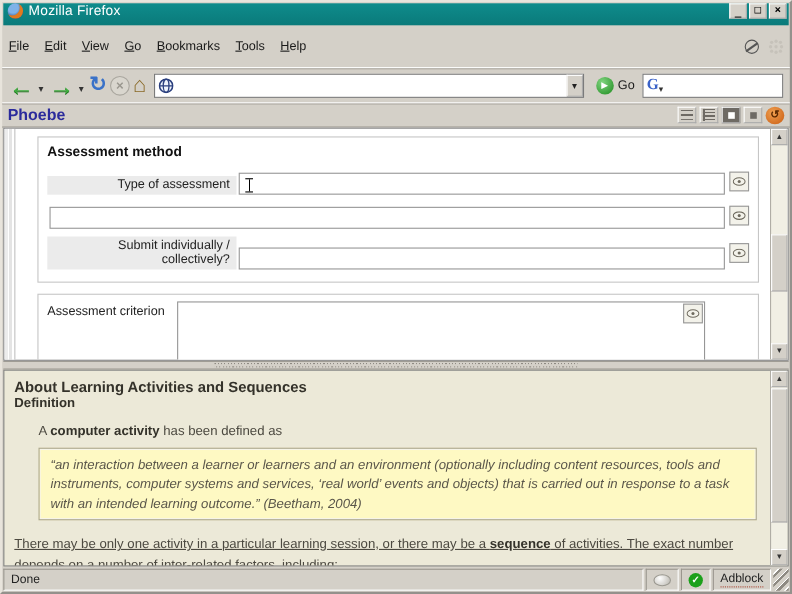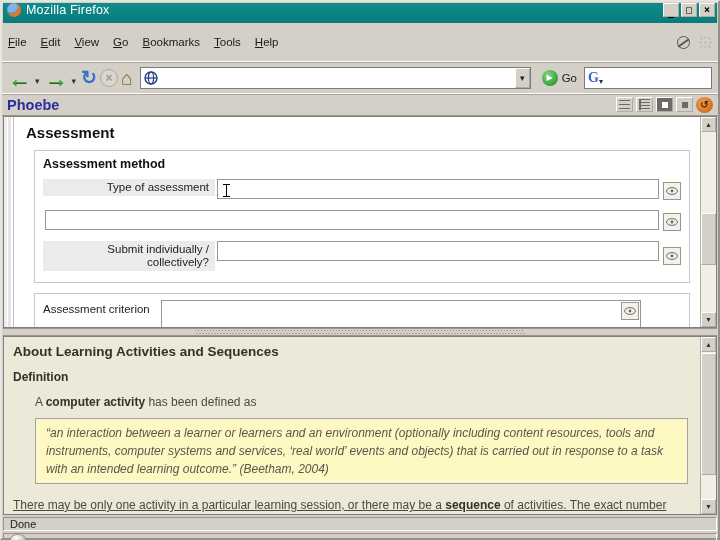--- a/index.html
+++ b/index.html
@@ -90,21 +90,21 @@
 
   
   .toppane { height:212px; background:#fff; border:1px solid #808080;
              margin:0 1px; display:flex; overflow:hidden; position:relative; }
   .gutter { width:10px; flex:0 0 auto; border-right:1px solid #c0c0c0;
      background:linear-gradient(90deg,#ececec 0 3px,#fff 3px 4px,#e4e4e4 4px 7px,#fff 7px 10px); }
   .formarea { flex:1; padding:7px 10px 0 12px; overflow:hidden; }
   .form-h1 { font-size:15px; font-weight:bold; color:#111; margin-bottom:9px; }
   .boxA { border:1px solid #c6c6c6; padding:6px 8px 4px; margin-left:8px; }
   .box-title { font-size:12.5px; font-weight:bold; color:#111; margin-bottom:8px; }
-  .frow { display:flex; align-items:flex-start; margin:7px 0; min-height:24px; }
+  .frow { display:flex; align-items:flex-end; margin:7px 0; min-height:24px; }
   .flabel { width:172px; background:#ebebeb; display:flex; align-items:center;
             justify-content:flex-end; text-align:right; padding:2px 6px 2px 2px;
             font-size:11.5px; color:#222; line-height:1.15; flex:0 0 auto; }
   .input-wrap { flex:1; border:1px solid #969696; background:#fff; margin-left:2px;
                 position:relative; }
   .input-wrap input { width:100%; height:100%; border:none; outline:none;
                 font-size:12px; padding:0 4px; background:transparent; }
   .ibeam { position:absolute; left:5px; top:4px; width:7px; height:13px;
            border-top:1px solid #000; border-bottom:1px solid #000;
            background:linear-gradient(90deg, transparent 3px, #000 3px 4px, transparent 4px);
@@ -142,32 +142,32 @@
   .grip { width:330px; height:4px;
           background:repeating-linear-gradient(90deg,#8e8a82 0 1px, transparent 1px 3px),
                      repeating-linear-gradient(90deg,#8e8a82 0 1px, transparent 1px 3px);
           background-size:100% 1px; background-position:0 0, 1.5px 3px;
           background-repeat:repeat-x; }
 
   
   .bottompane { flex:1; background:#ece9d8; border:1px solid #808080; margin:0 1px;
                 display:flex; overflow:hidden; }
   .help { flex:1; padding:7px 12px 0 9px; color:#4c4940; overflow:hidden; }
-  .help-h1 { font-size:13.5px; font-weight:bold; color:#34322a; margin-bottom:11px; }
+  .help-h1 { font-size:13.5px; font-weight:bold; color:#34322a; }
   .help-h2 { font-size:12px; font-weight:bold; color:#34322a; margin-bottom:11px; }
   .help-def { font-size:12px; margin-left:22px; margin-bottom:9px; }
   .help b { color:#34322a; }
   .quotebox { margin-left:22px; border:1px solid #a8a494; box-shadow:inset 0 0 0 1px #f6f4e8;
               background:#fef9c3; padding:5px 10px; font-size:12px; font-style:italic;
               color:#5a564a; line-height:1.5; }
   .help-para { font-size:12px; margin-top:12px; line-height:1.55;text-decoration:underline; }
 
   
   .statusbar { height:23px; display:flex; align-items:stretch; padding:2px 1px 1px;
-               gap:2px; font-size:11px; color:#222;flex-direction:column; }
+               gap:2px; font-size:11px; color:#222; }
   .spanel { border:1px solid; border-color:#9a968e #fff #fff #9a968e;
             display:flex; align-items:center; padding:0 6px; }
   .spanel.grow { flex:1; }
   .oval { width:16px; height:11px; border-radius:50%; border:1px solid #9a9890;
           background:radial-gradient(circle at 35% 30%, #fefefe, #b8b5ad); }
   .chk { width:13px; height:13px; border-radius:50%; background:#1ba01b; color:#fff;
          font-size:9px; font-weight:bold; line-height:13px; text-align:center; }
   .adb { border-bottom:1px dotted #b05a4a; padding-bottom:1px; }
   .grip-corner { width:14px; align-self:stretch;
       background:repeating-linear-gradient(135deg, transparent 0 3px, #fff 3px 4px,
@@ -257,21 +257,20 @@
         </div>
       <div class="abtn round">
           <span>↺</span>
         </div>
     </div>
   </div>
 
   <div class="toppane">
     <div class="gutter"></div>
     <div class="formarea">
-      <div class="form-h1">Assessment</div>
       <div class="boxA">
         <div class="box-title">Assessment method</div>
 
         <div class="frow">
           <div class="flabel">Type of assessment</div>
           <div class="input-wrap">
             <input type="text" value="" style="">
             <div class="ibeam"></div>
           </div>
           <div class="eye-btn">

